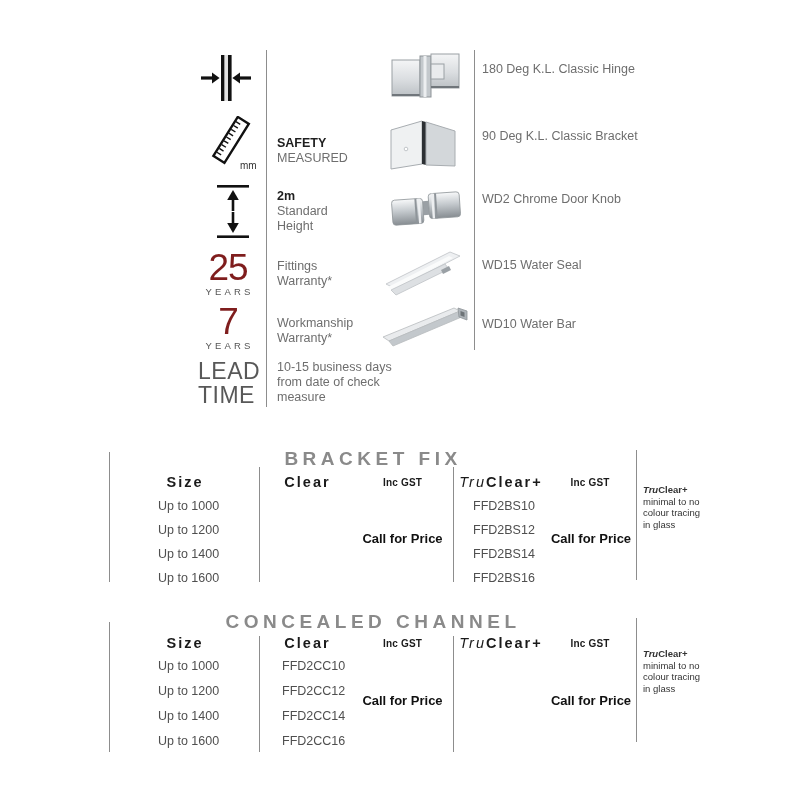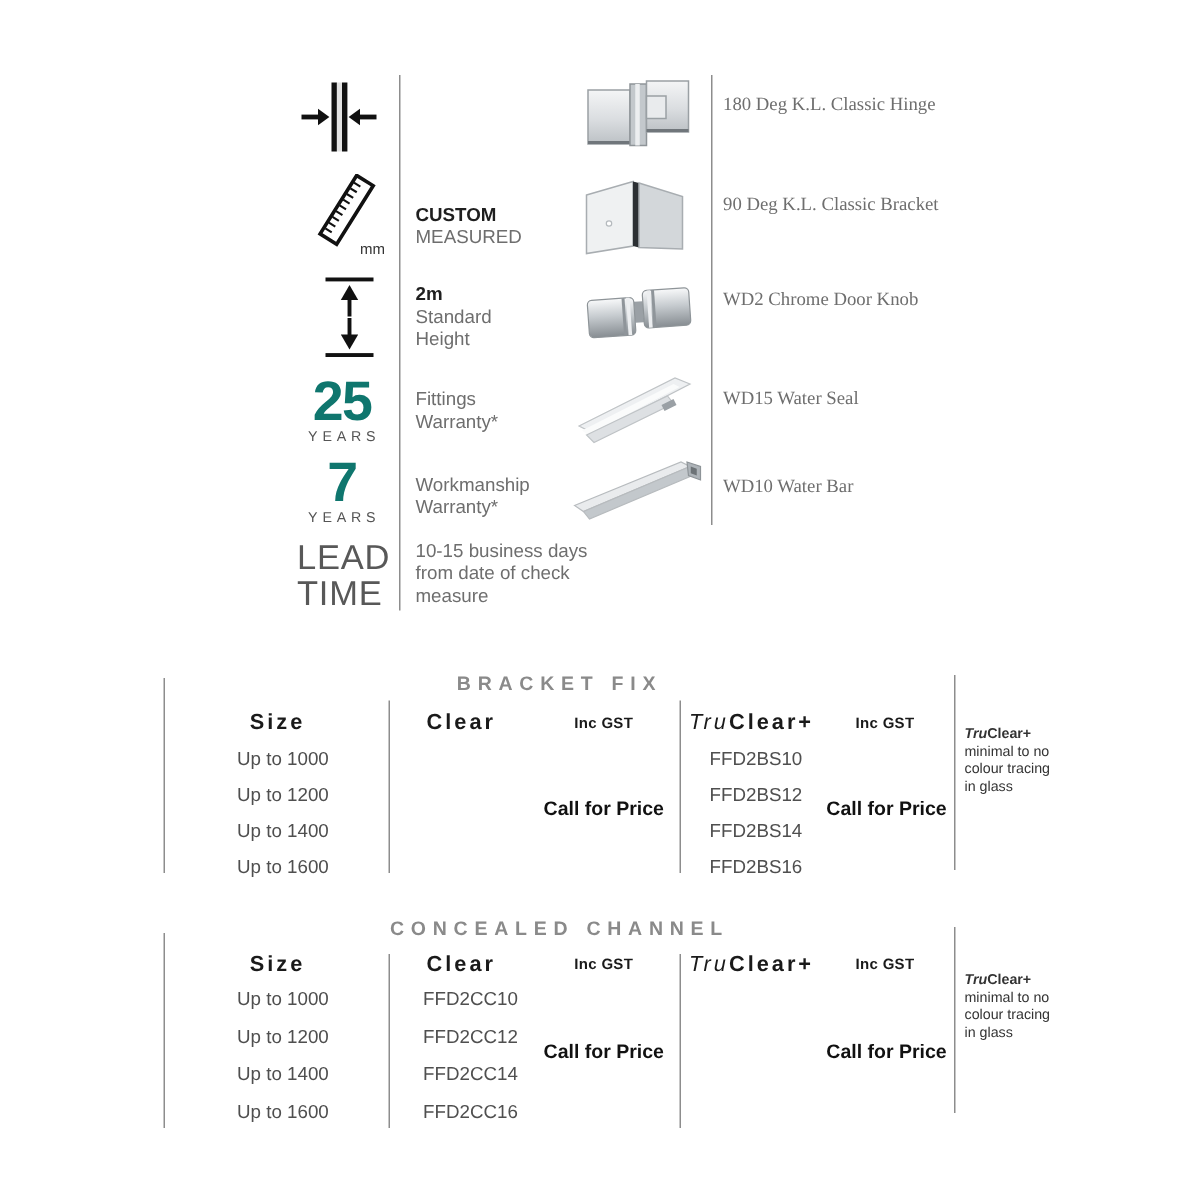--- a/index.html
+++ b/index.html
@@ -7,29 +7,29 @@
     position:relative;width:800px;height:800px;background:#ffffff;
     font-family:"Liberation Sans","DejaVu Sans",sans-serif;overflow:hidden;
   }
   .abs{position:absolute;}
   .vl{position:absolute;width:1px;background:#8d8d8d;}
 
   
   .feat-text{position:absolute;font-size:12.5px;line-height:14.8px;}
   .ft-bold{display:block;font-weight:bold;color:#1f1f1f;}
   .ft-rest{display:block;white-space:pre-line;color:#6e6e6e;}
-  .badge-num{display:block;font-size:37px;font-weight:700;color:#0f766e;line-height:34px;text-align:center;letter-spacing:-1px;}
+  .badge-num{display:block;font-size:37px;font-weight:400;color:#7f1d1d;line-height:34px;text-align:center;letter-spacing:-1px;}
   .badge-cap{display:block;font-size:9.5px;color:#555;letter-spacing:3.2px;text-align:center;margin-top:1px;padding-left:3px;}
   .lead-time{position:absolute;font-size:23px;color:#585858;line-height:24px;white-space:pre-line;letter-spacing:.5px;}
 
   
-  .prod-label{position:absolute;font-size:12.5px;color:#6e6e6e;font-family:Liberation Serif, serif;}
+  .prod-label{position:absolute;font-size:12.5px;color:#6e6e6e;}
 
   
-  .tbl-title{position:absolute;text-align:center;font-size:13px;font-weight:600;color:#8a8a8a;letter-spacing:4.5px;}
+  .tbl-title{position:absolute;text-align:center;font-size:19px;font-weight:600;color:#8a8a8a;letter-spacing:4.5px;}
   .th{position:absolute;text-align:center;font-size:14.5px;font-weight:bold;color:#1a1a1a;letter-spacing:2px;}
   .th.small{font-size:10px;letter-spacing:.2px;}
   .th .tc-i{font-style:italic;font-weight:normal;}
   .th .tc-b{font-weight:bold;}
   .cellcol{position:absolute;font-size:12.5px;color:#4f4f4f;}
   .cellcol .cell{display:block;}
   .rh24 .cell{height:24px;line-height:24px;}
   .rh25 .cell{height:25px;line-height:25px;}
   .cfp{position:absolute;text-align:center;font-size:13px;font-weight:bold;color:#111;}
   .note{position:absolute;font-size:9.5px;color:#333;line-height:11.5px;width:70px;}
@@ -87,21 +87,21 @@
 
   <div class="abs" style="left:197px;top:305px;width:62px">
     <span class="badge-num">7</span>
     <span class="badge-cap">YEARS</span>
   </div>
 
   <div class="lead-time" style="left:198px;top:359px">LEAD
 TIME</div>
 
   <div class="feat-text" style="left:277px;top:136px">
-    <span class="ft-bold">CUSTOM</span>
+    <span class="ft-bold">SAFETY</span>
     <span class="ft-rest">MEASURED</span>
   </div>
   <div class="feat-text" style="left:277px;top:189px">
     <span class="ft-bold">2m</span>
     <span class="ft-rest">Standard
 Height</span>
   </div>
   <div class="feat-text" style="left:277px;top:259px">
     <span class="ft-rest">Fittings
 Warranty*</span>

